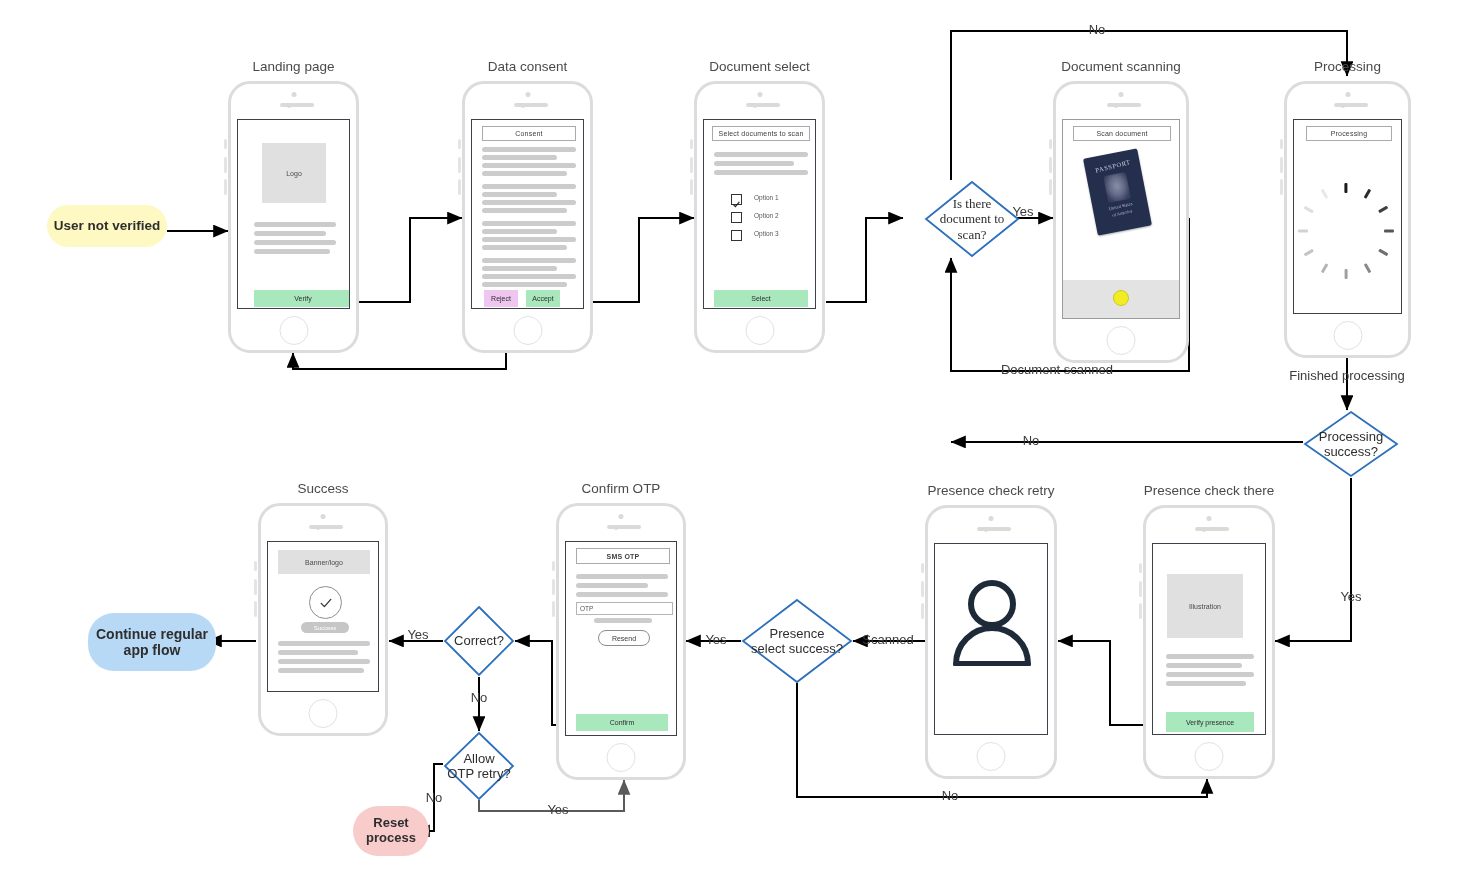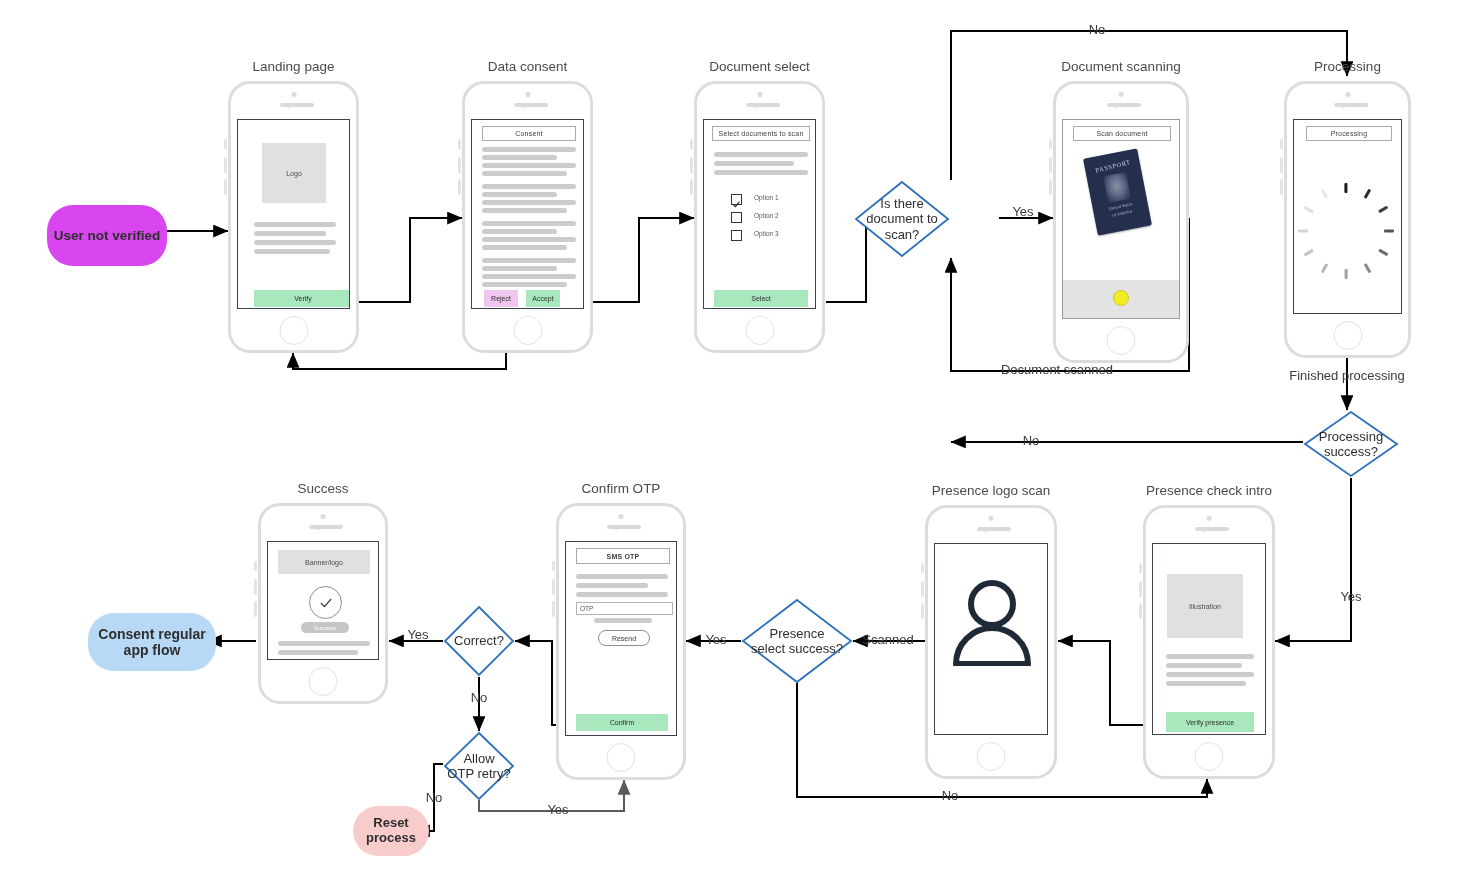--- a/index.html
+++ b/index.html
@@ -143,21 +143,21 @@
     <path class="edge" d="M479,677 L479,731" marker-end="url(#ah)"></path>
     <text class="edgelabel" x="479" y="699">No</text>
 
     <path class="edge" d="M443,764 L434,764 L434,831 L415,831" marker-end="url(#ah)"></path>
     <text class="edgelabel" x="434" y="799">No</text>
 
     <path class="edge-gray" d="M479,800 L479,811 L624,811 L624,780" marker-end="url(#ahg)"></path>
     <text class="edgelabel" x="558" y="811">Yes</text>
   </svg>
 
-  <div class="term" style="left:47px;top:205px;width:120px;height:61px;background:#d946ef;font-size:13.5px;color:#2e2e2e;">
+  <div class="term" style="left:47px;top:205px;width:120px;height:42px;background:#fef9c3;font-size:13.5px;color:#2e2e2e;">
     <span>User not verified</span>
   </div>
 
   <div class="phone" style="left:228px;top:81px;width:131px;height:272px;text-align:right;">
     <div class="phone-title">Landing page</div>
     <div class="phone-body"></div>
     <div class="phone-cam"></div>
     <div class="phone-spk"></div>
     <div class="phone-spkdot"></div>
     <div class="sidebtn" style="top:58px;height:10px;"></div>
@@ -311,21 +311,21 @@
           <i style="background: rgb(196, 196, 196); transform: translate(-50%, -50%) rotate(240deg) translateY(-26px);"></i>
           <i style="background: rgb(210, 210, 210); transform: translate(-50%, -50%) rotate(270deg) translateY(-26px);"></i>
           <i style="background: rgb(222, 222, 222); transform: translate(-50%, -50%) rotate(300deg) translateY(-26px);"></i>
           <i style="background: rgb(232, 232, 232); transform: translate(-50%, -50%) rotate(330deg) translateY(-26px);"></i>
         </div>
     </div>
     <div class="phone-home"></div>
   </div>
 
   <div class="phone" style="left:1143px;top:505px;width:132px;height:274px;">
-    <div class="phone-title">Presence check intro</div>
+    <div class="phone-title">Presence check there</div>
     <div class="phone-body"></div>
     <div class="phone-cam"></div>
     <div class="phone-spk"></div>
     <div class="phone-spkdot"></div>
     <div class="sidebtn" style="top:58px;height:10px;"></div>
     <div class="sidebtn" style="top:76px;height:16px;"></div>
     <div class="sidebtn" style="top:98px;height:16px;"></div>
     <div class="screen">
       <div class="wf-box" style="left:14px;top:30px;width:76px;height:64px;">
         <span>Illustration</span>
@@ -335,21 +335,21 @@
       <div class="wf-line" style="left:13px;top:128px;width:88px;"></div>
       <div class="wf-line" style="left:13px;top:137px;width:80px;"></div>
       <div class="wf-btn" style="left:13px;top:168px;width:88px;height:20px;background:#a9e8bd;">
         <span>Verify presence</span>
       </div>
     </div>
     <div class="phone-home"></div>
   </div>
 
   <div class="phone" style="left:925px;top:505px;width:132px;height:274px;">
-    <div class="phone-title">Presence logo scan</div>
+    <div class="phone-title">Presence check retry</div>
     <div class="phone-body"></div>
     <div class="phone-cam"></div>
     <div class="phone-spk"></div>
     <div class="phone-spkdot"></div>
     <div class="sidebtn" style="top:58px;height:10px;"></div>
     <div class="sidebtn" style="top:76px;height:16px;"></div>
     <div class="sidebtn" style="top:98px;height:16px;"></div>
     <div class="screen">
       <div class="avatar" style="left:16px;top:32px;width:82px;height:90px;">
         <svg viewBox="0 0 82 90" width="82" height="90">
@@ -384,21 +384,21 @@
       <div class="wf-pill" style="left:32px;top:88px;width:50px;height:14px;">
         <span>Resend</span>
       </div>
       <div class="wf-btn" style="left:10px;top:172px;width:92px;height:17px;background:#a9e8bd;">
         <span>Confirm</span>
       </div>
     </div>
     <div class="phone-home"></div>
   </div>
 
-  <div class="phone" style="left:258px;top:503px;width:130px;height:201px;">
+  <div class="phone" style="left:258px;top:503px;width:130px;height:233px;">
     <div class="phone-title">Success</div>
     <div class="phone-body"></div>
     <div class="phone-cam"></div>
     <div class="phone-spk"></div>
     <div class="phone-spkdot"></div>
     <div class="sidebtn" style="top:58px;height:10px;"></div>
     <div class="sidebtn" style="top:76px;height:16px;"></div>
     <div class="sidebtn" style="top:98px;height:16px;"></div>
     <div class="screen">
       <div class="wf-box" style="left:10px;top:8px;width:92px;height:24px;">
@@ -416,21 +416,21 @@
         <span>Success</span>
       </div>
       <div class="wf-line" style="left:10px;top:99px;width:92px;"></div>
       <div class="wf-line" style="left:10px;top:108px;width:80px;"></div>
       <div class="wf-line" style="left:10px;top:117px;width:92px;"></div>
       <div class="wf-line" style="left:10px;top:126px;width:86px;"></div>
     </div>
     <div class="phone-home"></div>
   </div>
 
-  <div class="diamond" style="left:854px;top:180px;width:96px;height:78px;">
+  <div class="diamond" style="left:924px;top:180px;width:96px;height:78px;font-family:Liberation Serif, serif;">
     <svg width="96" height="78" viewBox="0 0 96 78">
       <polygon points="48,2 94,39 48,76 2,39" fill="#ffffff" stroke="#2c6fbb" stroke-width="1.8"></polygon>
     </svg>
     <div class="dlabel">
       <span>
         <span>Is there</span><br>
         <span>document to</span><br>
         <span>scan?</span>
       </span>
     </div>
@@ -476,21 +476,21 @@
     <div class="dlabel">
       <span>
         <span>Allow</span><br>
         <span>OTP retry?</span>
       </span>
     </div>
   </div>
 
   <div class="term" style="left:88px;top:613px;width:128px;height:58px;background:#b8d9f5;font-size:14px;color:#2e2e2e;">
     <span>
-      <span>Consent regular</span><br>
+      <span>Continue regular</span><br>
       <span>app flow</span>
     </span>
   </div>
 
   <div class="term" style="left:353px;top:806px;width:76px;height:50px;background:#f9cccc;font-size:13px;color:#2e2e2e;">
     <span>
       <span>Reset</span><br>
       <span>process</span>
     </span>
   </div>

